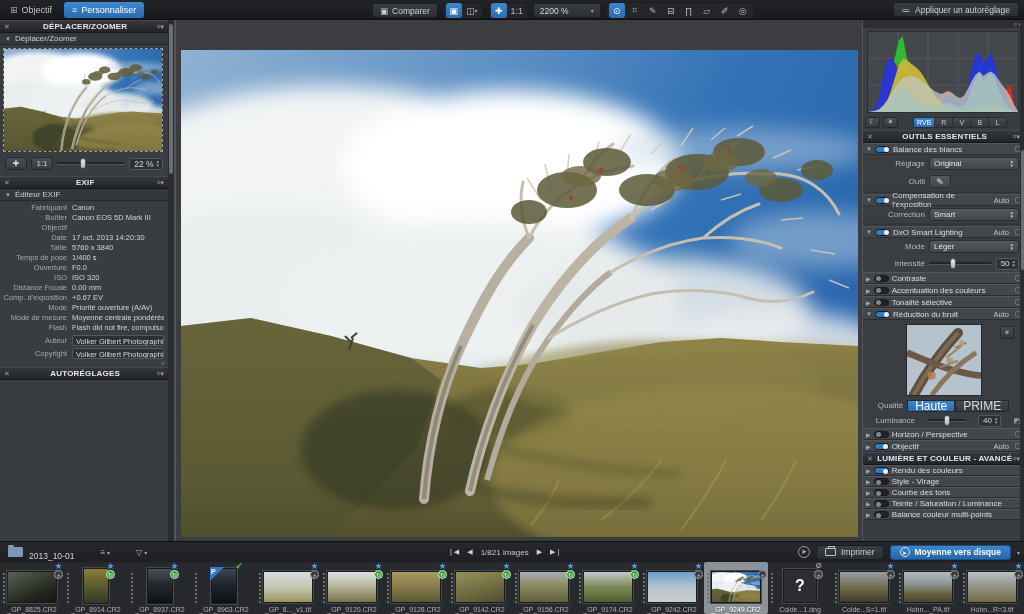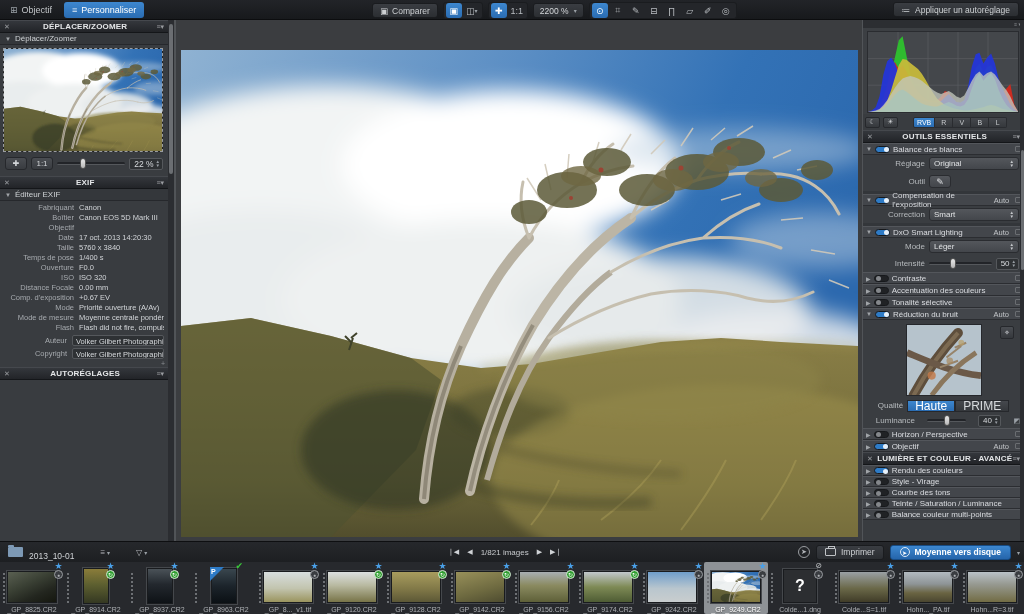--- a/index.html
+++ b/index.html
@@ -17,21 +17,21 @@
   .tab.active { background:linear-gradient(#3d87cf,#2a6cb2); color:#fff; }
   .tab.active .ic { color:#dce9f6; }
   .tb-center { position:absolute; left:372px; top:2px; display:flex; align-items:center; gap:5px; }
   .tb-btn { height:15px; padding:0 7px; display:flex; align-items:center; gap:4px; background:linear-gradient(#3a3d42,#2b2e32);
     border:1px solid #1a1c1f; border-radius:3px; color:#cdd0d3; font-size:8.5px; }
   .tb-ic { width:16px; height:15px; display:flex; align-items:center; justify-content:center; border-radius:3px;
     color:#b9bdc1; font-size:9px; }
   .tb-ic.on { background:linear-gradient(#3d87cf,#2a6cb2); color:#fff; }
   .tb-group { display:flex; align-items:center; gap:2px; background:#24262a; border:1px solid #1a1c1f; border-radius:3px; padding:0 2px; height:17px;}
   .zoom-select { height:15px; background:linear-gradient(#3a3d42,#2b2e32); border:1px solid #1a1c1f; border-radius:3px;
-    display:flex; align-items:center; gap:5px; padding:0 6px; color:#d4d7da; }
+    display:flex; align-items:center; gap:22px; padding:0 6px; color:#d4d7da; }
   .caret { font-size:6px; color:#9aa0a6; }
   .apply-preset { position:absolute; right:5px; top:2px; height:15px; padding:0 8px; display:flex; align-items:center; gap:5px;
     background:linear-gradient(#3a3d42,#2b2e32); border:1px solid #1a1c1f; border-radius:3px; color:#ced1d4; font-size:8.5px; }
 
   
   .pal-head { height:13px; background:linear-gradient(#34373c,#222428); border-top:1px solid #45484d; border-bottom:1px solid #141619;
     display:flex; align-items:center; padding:0 4px; }
   .pal-head .x { color:#9a9da1; font-size:7px; width:10px; }
   .pal-head .t { flex:1; text-align:center; font-weight:bold; font-size:8px; color:#e4e6e8; letter-spacing:.2px;
     white-space:nowrap; overflow:hidden;}
@@ -51,21 +51,21 @@
     display:flex; align-items:center; justify-content:center; color:#d2d5d8; font-size:8px; }
   .slider { position:relative; flex:1; height:3px; background:#222428; border-bottom:1px solid #55585c; border-radius:2px; }
   .slider .knob { position:absolute; top:-4px; width:6px; height:11px; background:linear-gradient(#e8e8e8,#b8b8b8);
     border:1px solid #555; border-radius:3px; }
   .spin { display:flex; align-items:center; gap:2px; background:#2e3134; border:1px solid #55585c; border-radius:2px;
     height:12px; padding:0 2px 0 4px; color:#d6d9dc; }
   .spin .ud { display:flex; flex-direction:column; line-height:3.4px; font-size:4.5px; color:#9aa0a6; }
 
   .exif-body { padding:2px 4px 1px 0; }
   .exif-row { display:flex; height:10px; line-height:10px; font-size:7.5px; }
-  .exif-row .l { width:72px; text-align:right; color:#a6aaae; padding-right:5px; white-space:nowrap; overflow:hidden;margin-left:7px; }
+  .exif-row .l { width:72px; text-align:right; color:#a6aaae; padding-right:5px; white-space:nowrap; overflow:hidden; }
   .exif-row .v { flex:1; color:#d2d5d8; white-space:nowrap; overflow:hidden; }
   .exif-input-row { display:flex; align-items:center; height:13px; font-size:7.5px; }
   .exif-input-row .l { width:72px; text-align:right; color:#a6aaae; padding-right:5px; }
   .exif-input { flex:1; margin-right:4px; height:11px; line-height:11px; background:#2e3134; border:1px solid #55585c;
     border-radius:2px; color:#d6d9dc; padding:0 3px; white-space:nowrap; overflow:hidden; }
   .exif-plus { height:7px; text-align:right; color:#8a8d91; font-size:7px; padding-right:3px; }
 
   
   .canvas { position:absolute; left:175px; top:20px; width:687px; height:521px; background:#3b3d40; border-left:1px solid #515458; }
   .photo { position:absolute; left:5px; top:30px; width:677px; height:487px; }

